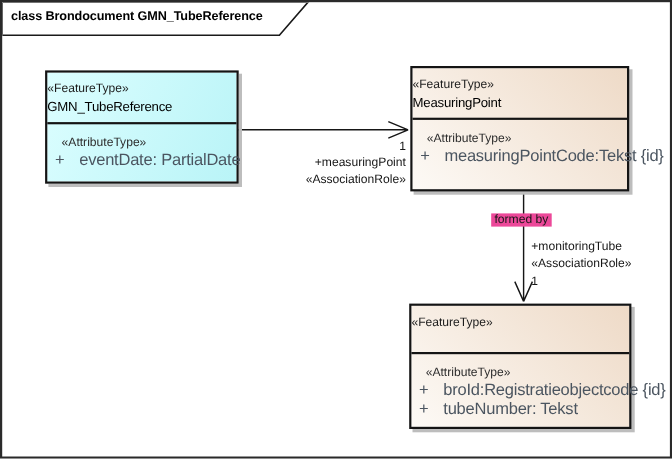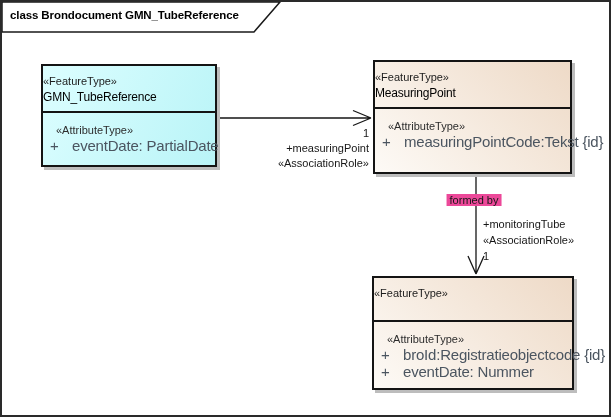--- a/index.html
+++ b/index.html
@@ -90,21 +90,21 @@
   <div class="uml-class fill-peach" style="left:370px; top:274px; width:202px; height:114px;">
     <div class="hdr hdr-3">
       <div class="stereo">«FeatureType»</div>
     </div>
     <div>
       <div class="attr-stereo">«AttributeType»</div>
       <div class="attr-row">
         <span class="vis">+</span><span>broId:Registratieobjectcode {id}</span>
       </div>
       <div class="attr-row">
-        <span class="vis">+</span><span>eventDate: Nummer</span>
+        <span class="vis">+</span><span>tubeNumber: Tekst</span>
       </div>
     </div>
   </div>
 
   <div class="lbl lbl-h">
     <div>1</div>
     <div>+measuringPoint</div>
     <div>«AssociationRole»</div>
   </div>
 

